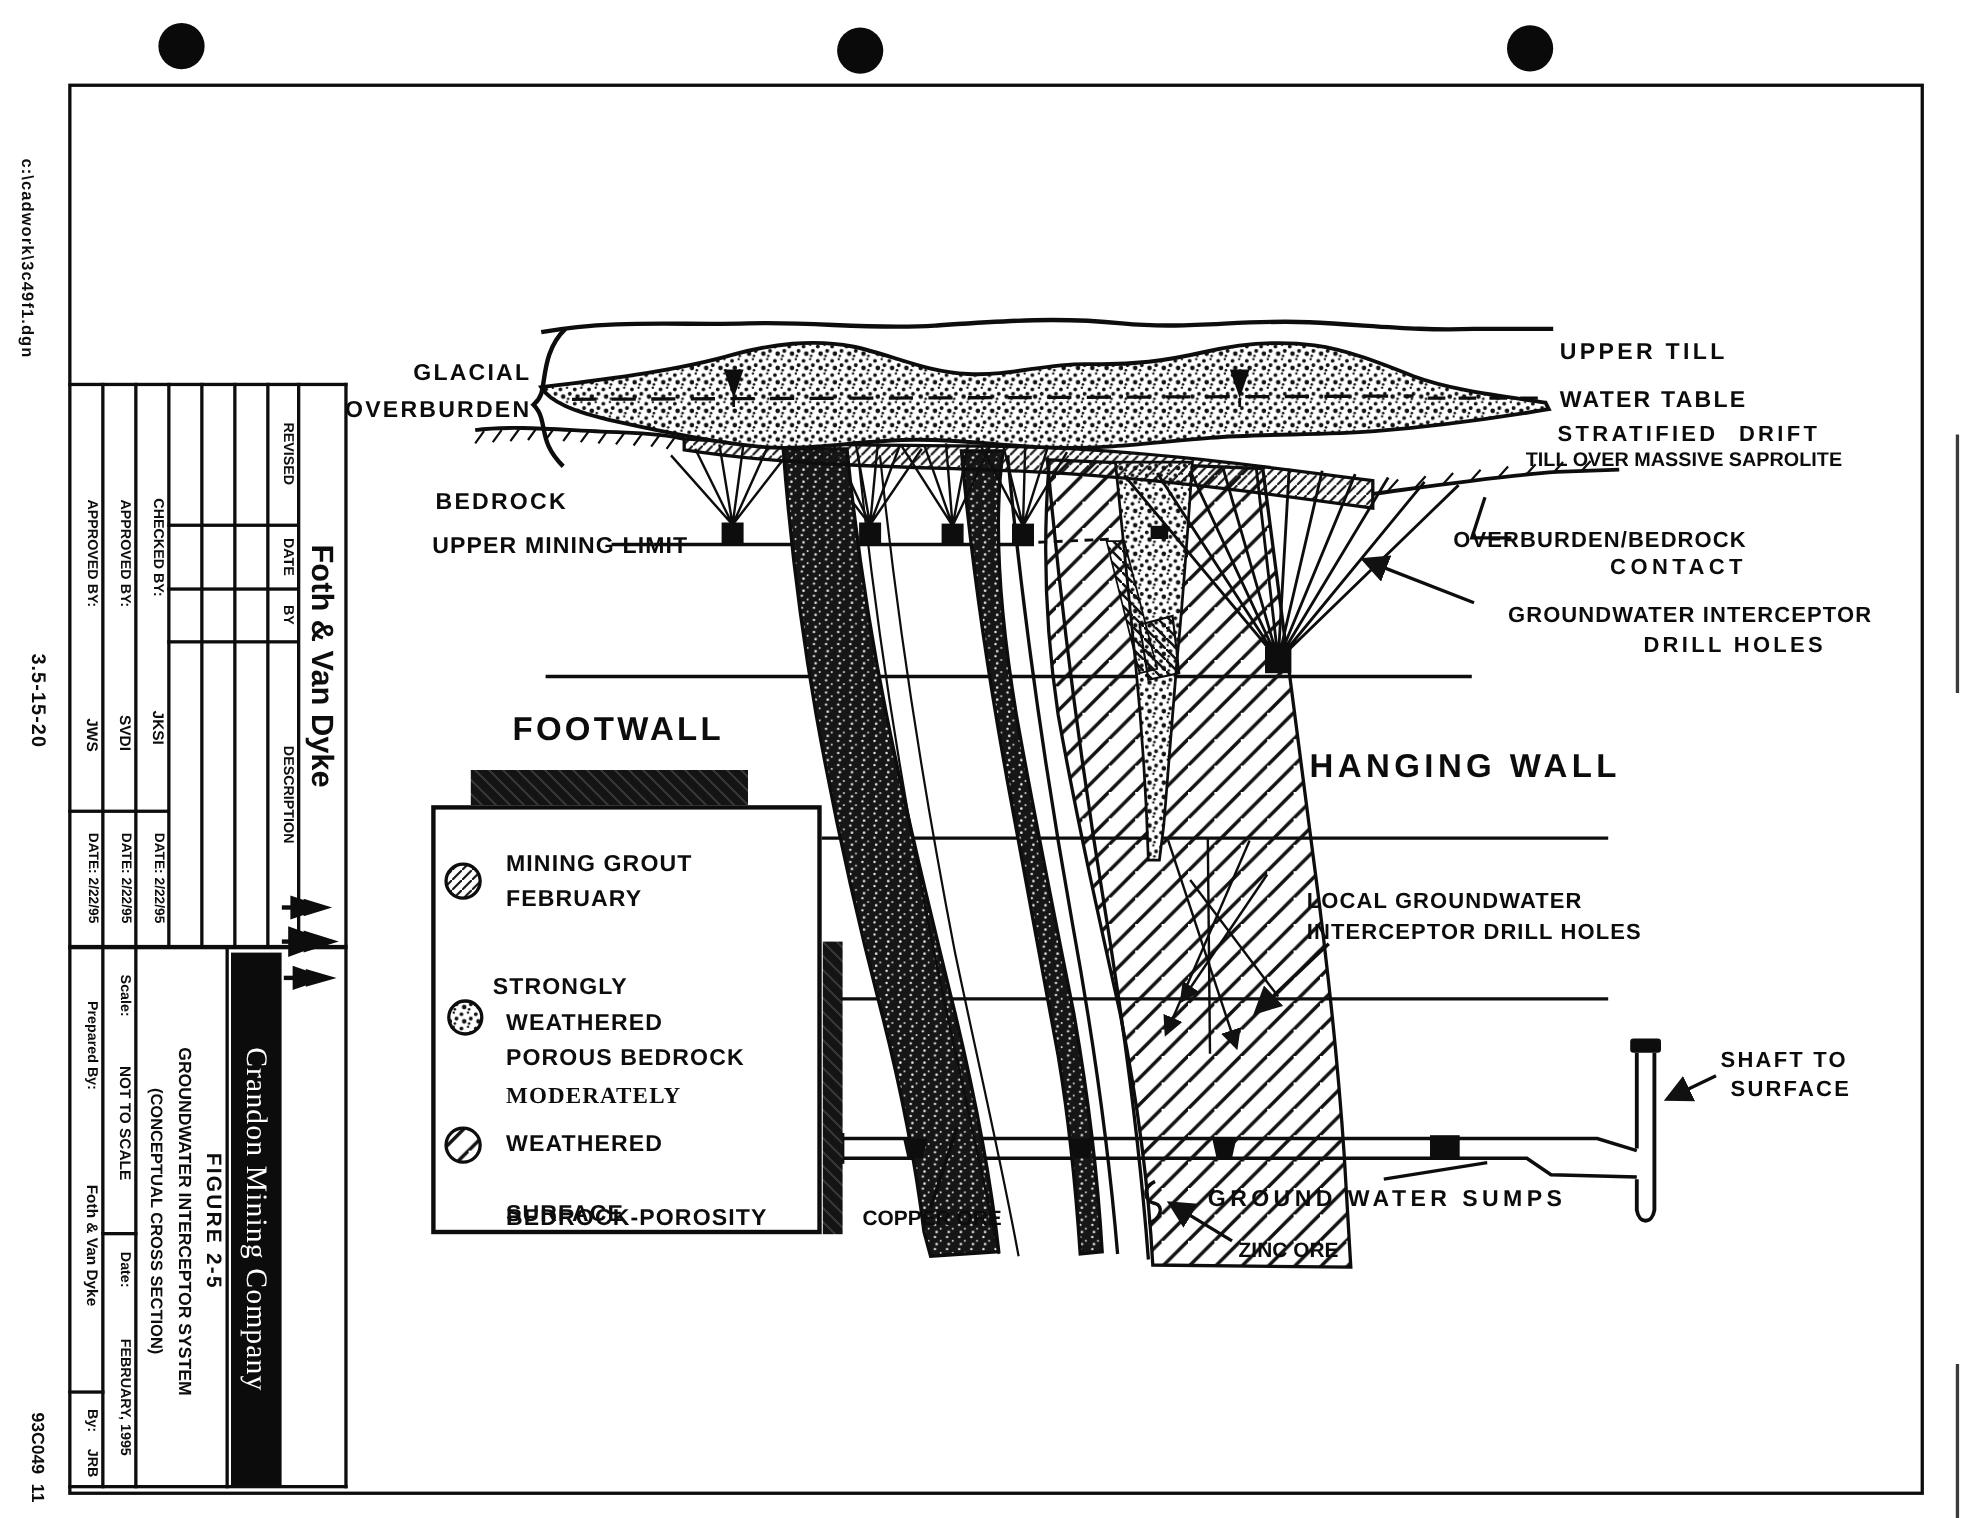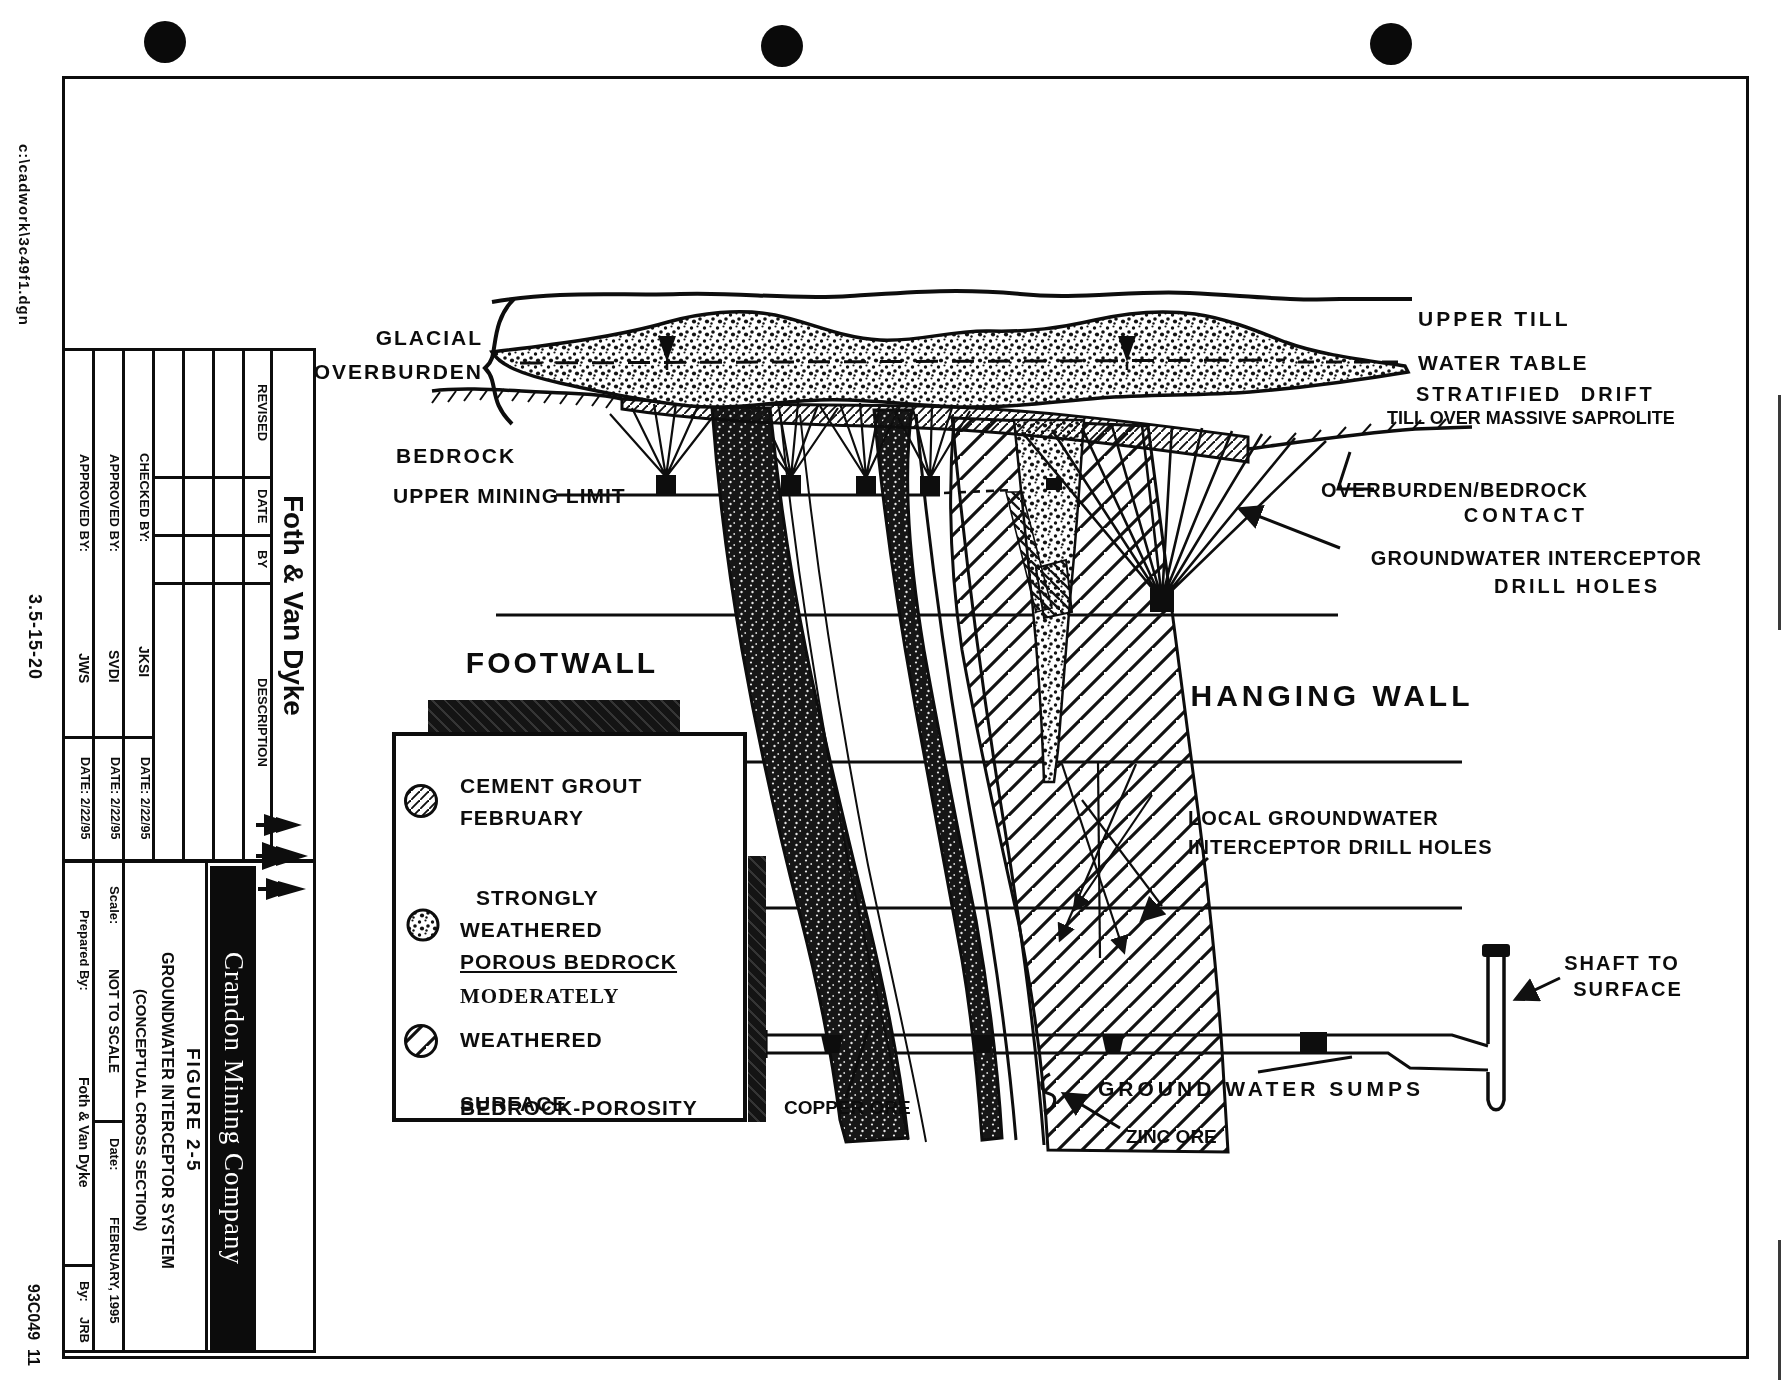--- a/index.html
+++ b/index.html
@@ -286,29 +286,29 @@
   <text x="1126" y="1143" font-size="19">ZINC ORE</text>
 </svg>
 
 <div class="shadow" style="left:428px;top:700px;width:252px;height:33px;"></div>
 <div class="shadow" style="left:748px;top:856px;width:18px;height:266px;"></div>
 <div class="legend-box"></div>
 
 <svg class="abs" style="left:402px;top:782px;" width="38" height="38">
   <circle cx="19" cy="19" r="15.5" fill="url(#p-hatchf)" stroke="#0d0d0d" stroke-width="3"></circle>
 </svg>
-<div class="legend-line" style="left:460px;top:770px;">CEMENT GROUT</div>
+<div class="legend-line" style="left:460px;top:770px;">MINING GROUT</div>
 <div class="legend-line" style="left:460px;top:802px;">FEBRUARY</div>
 
 <svg class="abs" style="left:404px;top:906px;" width="38" height="38">
   <circle cx="19" cy="19" r="15" fill="url(#p-stip)" stroke="#0d0d0d" stroke-width="3"></circle>
 </svg>
-<div class="legend-line" style="left:476px;top:882px;">STRONGLY</div>
+<div class="legend-line" style="left:448px;top:882px;">STRONGLY</div>
 <div class="legend-line" style="left:460px;top:914px;">WEATHERED</div>
-<div class="legend-line" style="left:460px;top:946px;text-decoration:underline;">POROUS BEDROCK</div>
+<div class="legend-line" style="left:460px;top:946px;">POROUS BEDROCK</div>
 
 <svg class="abs" style="left:402px;top:1022px;" width="38" height="38">
   <circle cx="19" cy="19" r="15.5" fill="url(#p-hatchw)" stroke="#0d0d0d" stroke-width="3"></circle>
 </svg>
 <div class="legend-line" style="left:460px;top:980px;font-family:Liberation Serif, serif;">MODERATELY</div>
 <div class="legend-line" style="left:460px;top:1024px;">WEATHERED</div>
 <div class="legend-line" style="left:460px;top:1056px;margin-top:36px;">BEDROCK-POROSITY</div>
 <div class="legend-line" style="left:460px;top:1088px;">SURFACE</div>
 
 </body></html>

